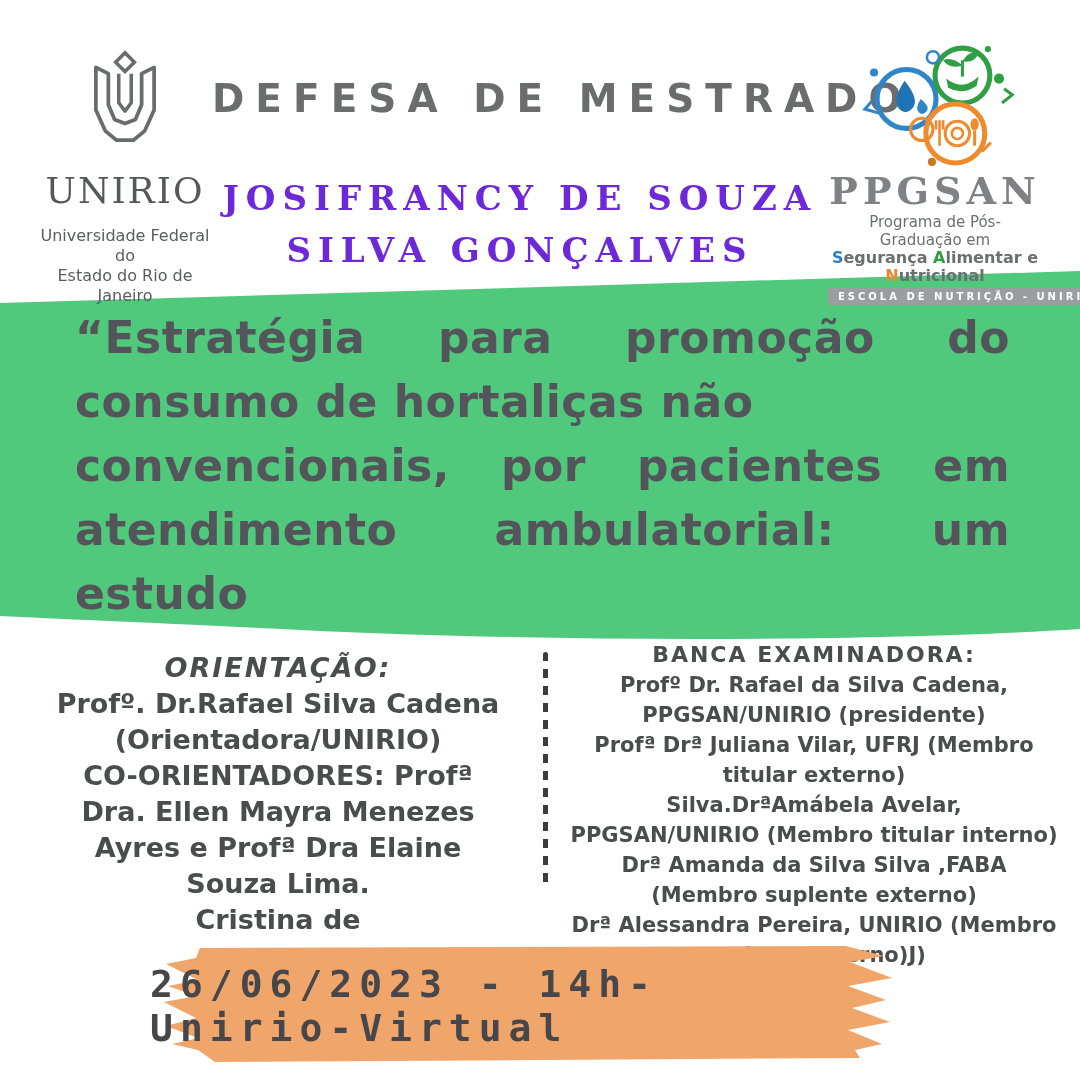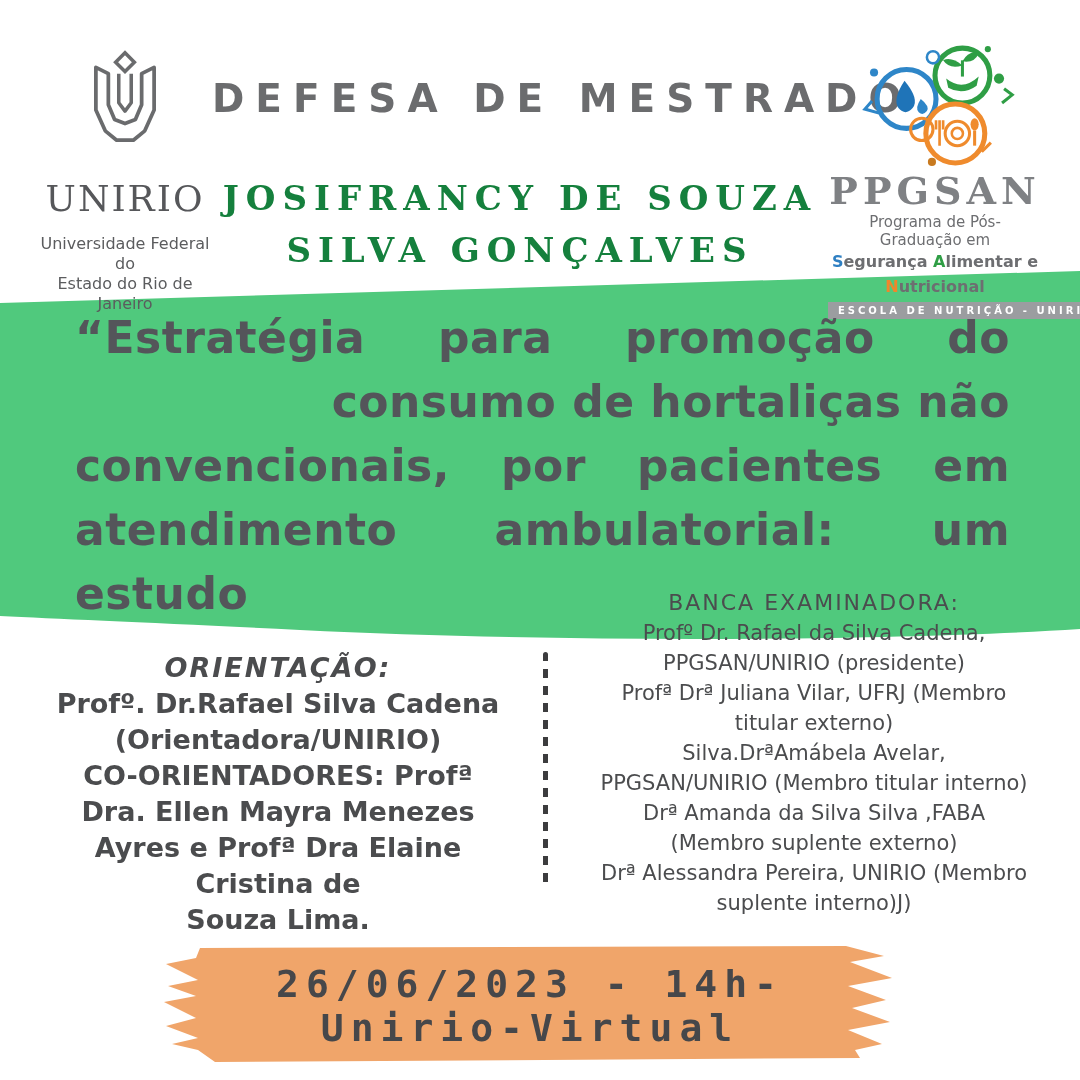--- a/index.html
+++ b/index.html
@@ -3,67 +3,67 @@
 <meta charset="utf-8">
 <style>
   html,body{margin:0;padding:0;background:#e8e8e8;}
   .canvas{
     position:relative;width:1080px;height:1080px;background:#ffffff;
     overflow:hidden;font-family:"DejaVu Sans",sans-serif;margin:0 auto;
   }
   
   .unirio-block{position:absolute;left:32px;top:50px;width:186px;text-align:center;}
   .unirio-symbol{display:block;margin:0 auto;}
-  .unirio-word{font-family:"DejaVu Serif",serif;font-size:36px;color:#56575a;letter-spacing:2px;margin-top:10px;}
+  .unirio-word{font-family:"DejaVu Serif",serif;font-size:36px;color:#56575a;letter-spacing:2px;margin-top:2px;}
   .unirio-sub{font-size:16px;line-height:20px;color:#5b5c5e;margin-top:15px;}
   .defesa-title{
     position:absolute;left:212px;top:76px;width:616px;text-align:center;
     font-size:39px;font-weight:bold;color:#6b6c6e;letter-spacing:11px;white-space:nowrap;
   }
   .student-name{
     position:absolute;left:202px;top:172px;width:636px;text-align:center;
     font-family:"DejaVu Serif",serif;font-weight:bold;font-size:34px;line-height:52px;
-    color:#15803d;letter-spacing:7px;white-space:nowrap;
+    color:#6d28d9;letter-spacing:7px;white-space:nowrap;
   }
   
   .ppgsan-block{position:absolute;left:828px;top:40px;width:214px;text-align:center;}
   .ppgsan-word{font-family:"DejaVu Serif",serif;font-weight:bold;font-size:38px;color:#7f8184;letter-spacing:5px;line-height:40px;}
   .ppgsan-l1{font-size:15px;color:#6d6e71;line-height:18px;margin-top:2px;text-align:center;}
-  .ppgsan-l2{font-size:16px;font-weight:bold;color:#6d6e71;line-height:25px;}
+  .ppgsan-l2{font-size:16px;font-weight:bold;color:#6d6e71;line-height:18px;}
   .ppgsan-bar{display:inline-block;background:#9b9da0;color:#ffffff;font-size:10px;font-weight:bold;
     letter-spacing:3px;padding:3px 10px;margin-top:3px;white-space:nowrap;}
   .p-blue{color:#2e7fc2;} .p-green{color:#2f9e45;} .p-orange{color:#f0862b;}
   
   .band-svg{position:absolute;left:0;top:0;width:1080px;height:1080px;pointer-events:none;}
   .thesis{
     position:absolute;left:75px;top:306px;width:935px;
     font-size:44px;font-weight:bold;color:#54555a;line-height:64px;letter-spacing:0.5px;
   }
   .thesis .jl{text-align:justify;text-align-last:justify;-moz-text-align-last:justify;}
-  .thesis .ll{text-align:right;}
+  .thesis .ll{text-align:left;}
   
   .orientation{
     position:absolute;left:48px;top:650px;width:460px;text-align:center;
     font-size:27px;font-weight:bold;color:#4b4c4e;line-height:36px;
   }
   .orientation .head{letter-spacing:2px;font-style:italic;}
   .divider{
     position:absolute;left:543px;top:652px;width:5px;height:238px;
     background:repeating-linear-gradient(to bottom,#3c3c3e 0 9px,transparent 9px 17px);
     border-radius:3px;
   }
   .committee{
-    position:absolute;left:556px;top:588px;width:516px;text-align:center;
-    font-size:21px;font-weight:normal;color:#4b4c4e;line-height:30px;
+    position:absolute;left:556px;top:640px;width:516px;text-align:center;
+    font-size:21px;font-weight:bold;color:#4b4c4e;line-height:30px;
   }
   .committee .head{font-size:22px;letter-spacing:2px;}
   
   .banner-svg{position:absolute;left:150px;top:938px;width:760px;height:140px;}
   .banner-text{
-    position:absolute;left:150px;top:962px;width:760px;text-align:center;
+    position:absolute;left:150px;top:962px;width:760px;
     font-family:"DejaVu Sans Mono",monospace;font-weight:bold;font-size:38px;line-height:44px;
     color:#46474a;letter-spacing:7px;
   }
 </style>
 </head>
 <body>
 
 <div class="canvas">
 
   <svg class="band-svg" viewBox="0 0 1080 1080" preserveAspectRatio="none">
@@ -132,22 +132,22 @@
     <div class="jl">atendimento ambulatorial: um estudo</div>
   </div>
 
   <div class="orientation">
     <div class="head">ORIENTAÇÃO:</div>
     <div>Profº. Dr.Rafael Silva Cadena</div>
     <div>(Orientadora/UNIRIO)</div>
     <div>CO-ORIENTADORES: Profª</div>
     <div>Dra. Ellen Mayra Menezes</div>
     <div>Ayres e Profª Dra Elaine</div>
+    <div>Souza Lima.</div>
     <div>Cristina de</div>
-    <div>Souza Lima.</div>
   </div>
 
   <div class="divider"></div>
 
   <div class="committee">
     <div class="head">BANCA EXAMINADORA:</div>
     <div>Profº Dr. Rafael da Silva Cadena,</div>
     <div>PPGSAN/UNIRIO (presidente)</div>
     <div>Profª Drª Juliana Vilar, UFRJ  (Membro</div>
     <div>titular externo)</div>

